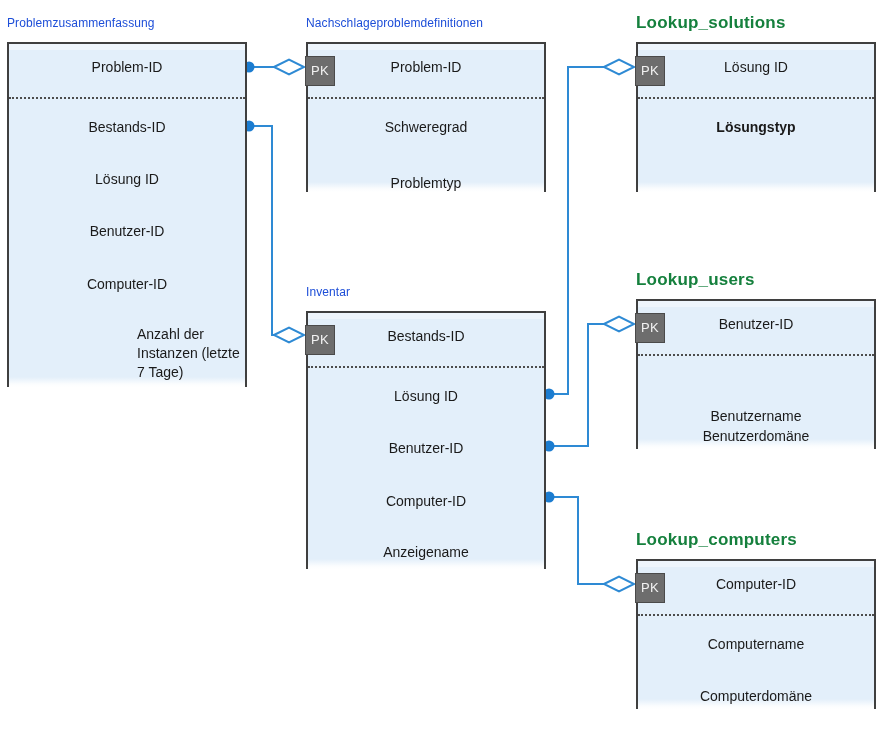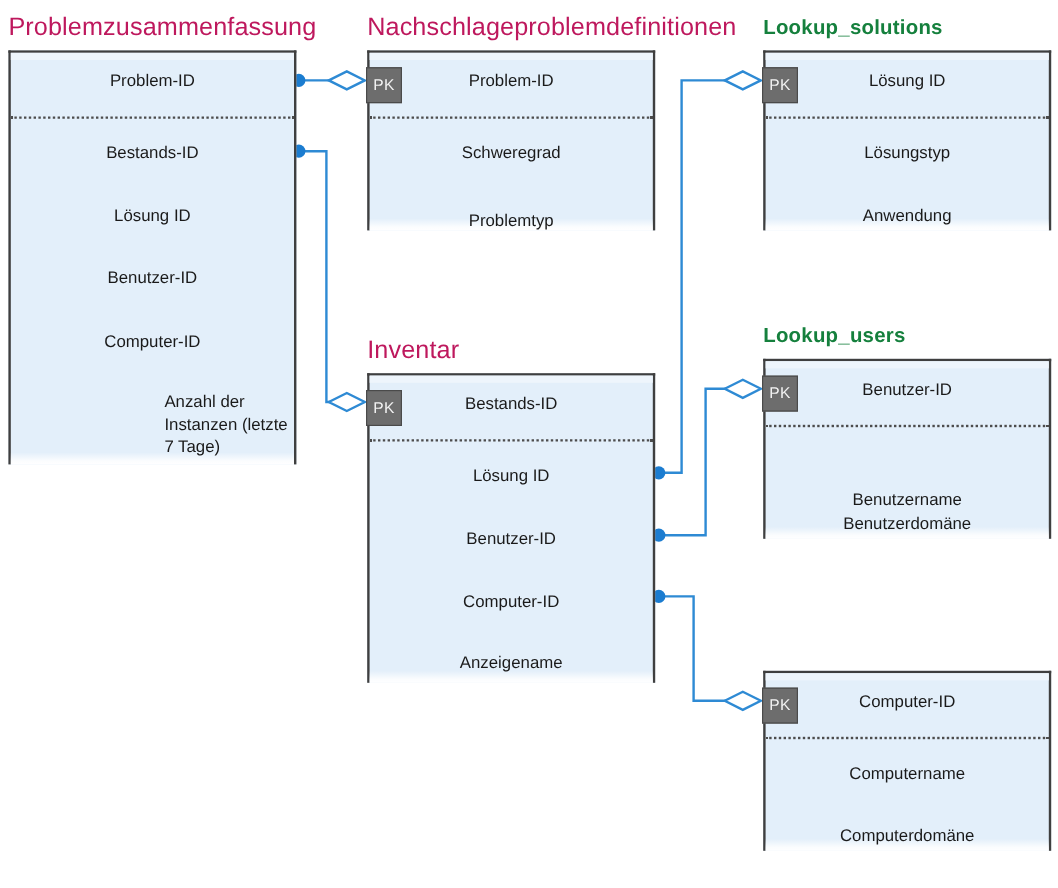--- a/index.html
+++ b/index.html
@@ -24,23 +24,23 @@
   
   .entity {
     position: absolute;
     box-sizing: border-box;
   }
   .entity-title {
     position: absolute;
     left: 0;
     top: -28px;
     white-space: nowrap;
-    font-size: 21px;
+    font-size: 12px;
     line-height: 18px;
-    color: #be185d;
+    color: #1d4ed8;
     font-weight: normal;
     letter-spacing: 0.1px;
   }
   .entity.accent > .entity-title {
     color: #15803d;
     font-weight: bold;
     font-size: 17px;
     letter-spacing: 0.2px;
   }
   .entity-box {
@@ -214,25 +214,22 @@
         </div>
       </div>
       <div class="entity accent" style="left: 636px; top: 42px; width: 240px; height: 150px;">
         <div class="entity-title">Lookup_solutions</div>
         <div class="entity-box"></div>
         <div class="separator" style="top: 55px;"></div>
         <div class="row" style="top: 16px; height: 24px;">
           <div class="pk-badge" style="left: -1px; top: -2px;">PK</div>
           <div class="row-label center">Lösung    ID</div>
         </div>
-        <div class="row" style="top: 76px; height: 24px;">
+        <div class="row" style="top: 76px; height: 24px; font-weight: bold;">
           <div class="row-label center">Lösungstyp</div>
-        </div>
-        <div class="row" style="top: 128px; height: 24px;">
-          <div class="row-label center">Anwendung</div>
         </div>
       </div>
       <div class="entity" style="left: 306px; top: 311px; width: 240px; height: 258px;">
         <div class="entity-title">Inventar</div>
         <div class="entity-box"></div>
         <div class="separator" style="top: 55px;"></div>
         <div class="row" style="top: 16px; height: 24px;">
           <div class="pk-badge" style="left: -1px; top: -2px;">PK</div>
           <div class="row-label center">Bestands-ID</div>
         </div>
@@ -258,20 +255,21 @@
           <div class="row-label center">Benutzer-ID</div>
         </div>
         <div class="row" style="top: 76px; height: 24px; margin-top: 32px;">
           <div class="row-label center">Benutzername</div>
         </div>
         <div class="row" style="top: 128px; height: 24px;">
           <div class="row-label center">Benutzerdomäne</div>
         </div>
       </div>
       <div class="entity accent" style="left: 636px; top: 559px; width: 240px; height: 150px;">
+        <div class="entity-title">Lookup_computers</div>
         <div class="entity-box"></div>
         <div class="separator" style="top: 55px;"></div>
         <div class="row" style="top: 16px; height: 24px;">
           <div class="pk-badge" style="left: -1px; top: -2px;">PK</div>
           <div class="row-label center">Computer-ID</div>
         </div>
         <div class="row" style="top: 128px; height: 24px;">
           <div class="row-label center">Computerdomäne</div>
         </div>
         <div class="row" style="top: 76px; height: 24px;">

